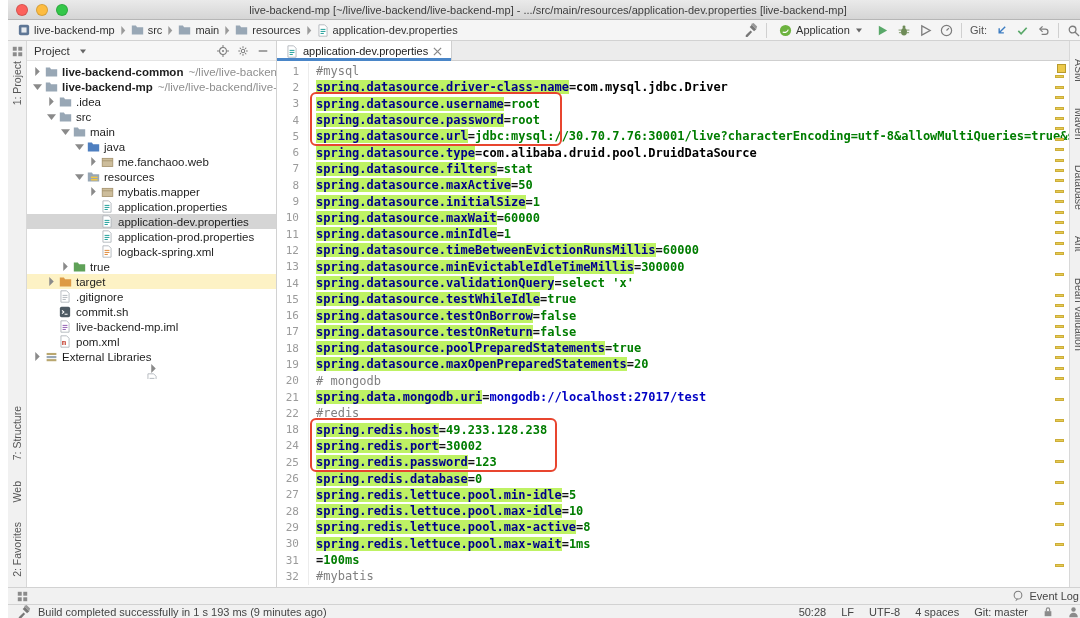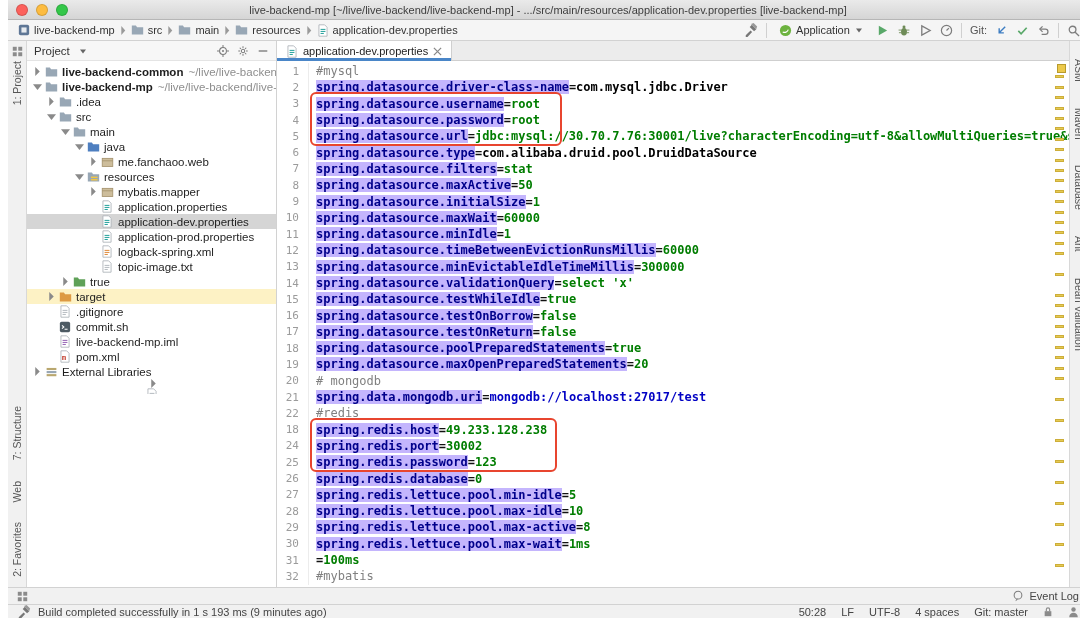--- a/index.html
+++ b/index.html
@@ -51,21 +51,21 @@
   
   .editor-area { flex:1; min-width:0; display:flex; flex-direction:column; position:relative; }
   .tabbar { height:20px; flex:none; background:#ececec; border-bottom:1px solid #cfcfcf; display:flex; }
   .tab { height:20px; display:flex; align-items:center; gap:5px; padding:0 9px; background:#fff; border-right:1px solid #cfcfcf; box-shadow:inset 0 -3px 0 #4a86c8; font-size:11px; color:#222; }
   .editor { flex:1; position:relative; overflow:hidden; background:#fff; font-family:"DejaVu Sans Mono","Liberation Mono",monospace; font-size:12px; }
   .code { position:absolute; inset:0; padding-top:2px; }
   .cl { height:16.3px; display:flex; align-items:stretch; }
   .ln { width:32px; flex:none; display:flex; align-items:center; justify-content:flex-end; padding-right:9px; color:#9b9b9b; font-size:11px; border-right:1px solid #ececec; }
   .ct { display:flex; align-items:center; padding-left:7px; white-space:pre; font-weight:bold; }
   .cmt { color:#808080; font-weight:normal; }
-  .k  { color:#00008b; background:#c4b5fd; }
+  .k  { color:#00008b; background:#bef264; }
   .eq { color:#111; }
   .vg { color:#007d00; }
   .vp { color:#000; }
   .vu { color:#0202c4; }
   .annot { position:absolute; border:2px solid #e8452f; border-radius:6px; pointer-events:none; }
   .mark { position:absolute; right:5px; width:9px; height:3px; background:#e5ca53; border:1px solid #cdae39; }
   .indicator { position:absolute; top:3px; right:3px; width:9px; height:9px; background:#ecc94b; border:1px solid #b89b2e; }
 
   
   .bottombar { height:17px; flex:none; background:#f1f1f1; border-top:1px solid #d2d2d2; display:flex; align-items:center; gap:22px; padding:0 9px; font-size:11px; color:#454545; }
@@ -440,32 +440,20 @@
             <span class="chev"></span>
             <span class="ticon">
               <svg width="12" height="13" viewBox="0 0 14 16">
                 <path d="M2 1h7l3 3v11H2z" fill="#fff" stroke="#a9afb5"></path>
                 <rect x="4" y="6" width="6" height="1.3" fill="#e09045"></rect>
                 <rect x="4" y="8.5" width="6" height="1.3" fill="#e09045"></rect>
                 <rect x="4" y="11" width="4" height="1.3" fill="#e09045"></rect>
               </svg>
             </span>
             <span class="lbl">logback-spring.xml</span>
-          </div>
-          <div class="trow" style="padding-left: 60px;">
-            <span class="chev"></span>
-            <span class="ticon">
-              <svg width="12" height="13" viewBox="0 0 14 16">
-                <path d="M2 1h7l3 3v11H2z" fill="#fff" stroke="#a9afb5"></path>
-                <rect x="4" y="6" width="6" height="1.3" fill="#b9bec3"></rect>
-                <rect x="4" y="8.5" width="6" height="1.3" fill="#b9bec3"></rect>
-                <rect x="4" y="11" width="4" height="1.3" fill="#b9bec3"></rect>
-              </svg>
-            </span>
-            <span class="lbl">topic-image.txt</span>
           </div>
           <div class="trow" style="padding-left: 32px;">
             <span class="chev">
               <svg width="9" height="9" viewBox="0 0 8 8">
                 <path d="M2 0l4 4-4 4z" fill="#8a8a8a"></path>
               </svg>
             </span>
             <span class="ticon">
               <svg width="13" height="12" viewBox="0 0 16 14">
                 <path d="M1 1.5h5l1.5 2H15v9H1z" fill="#5fa158"></path>

